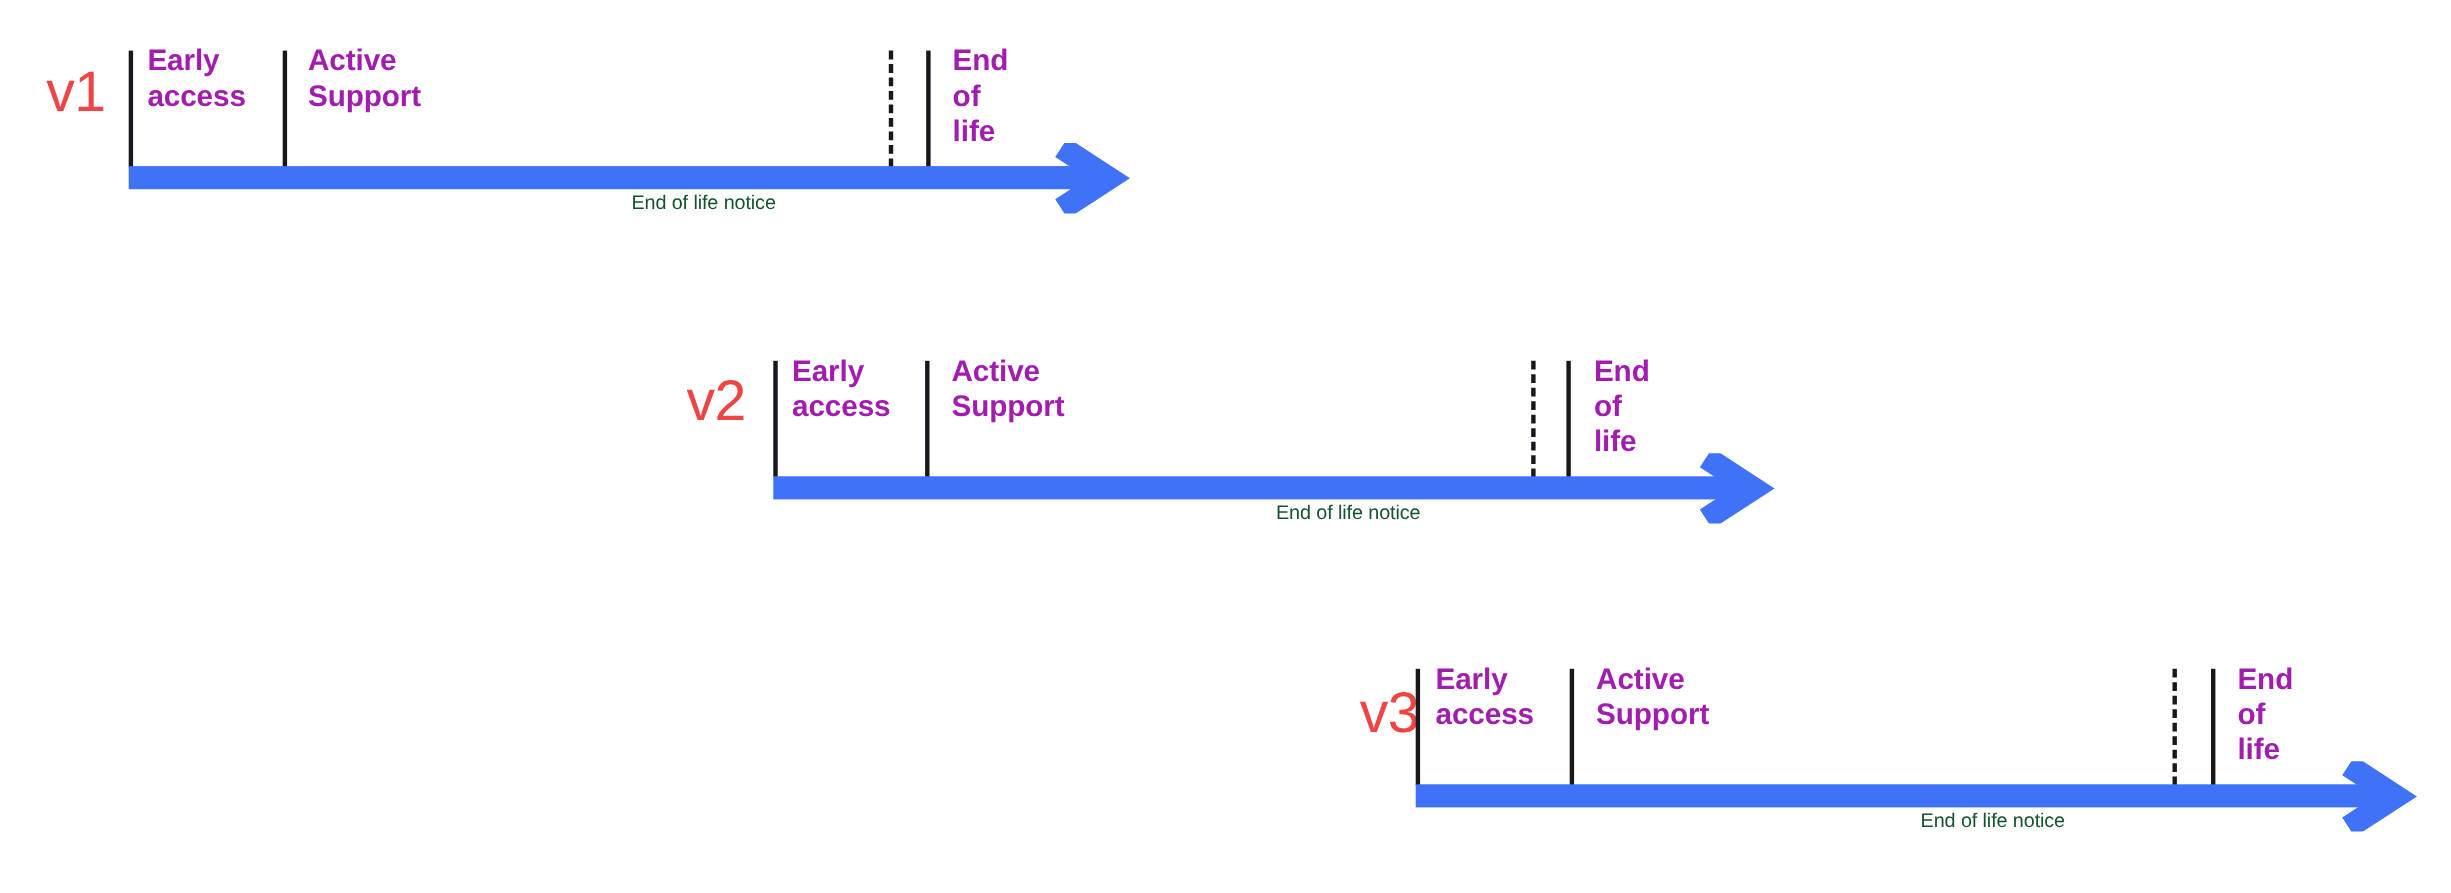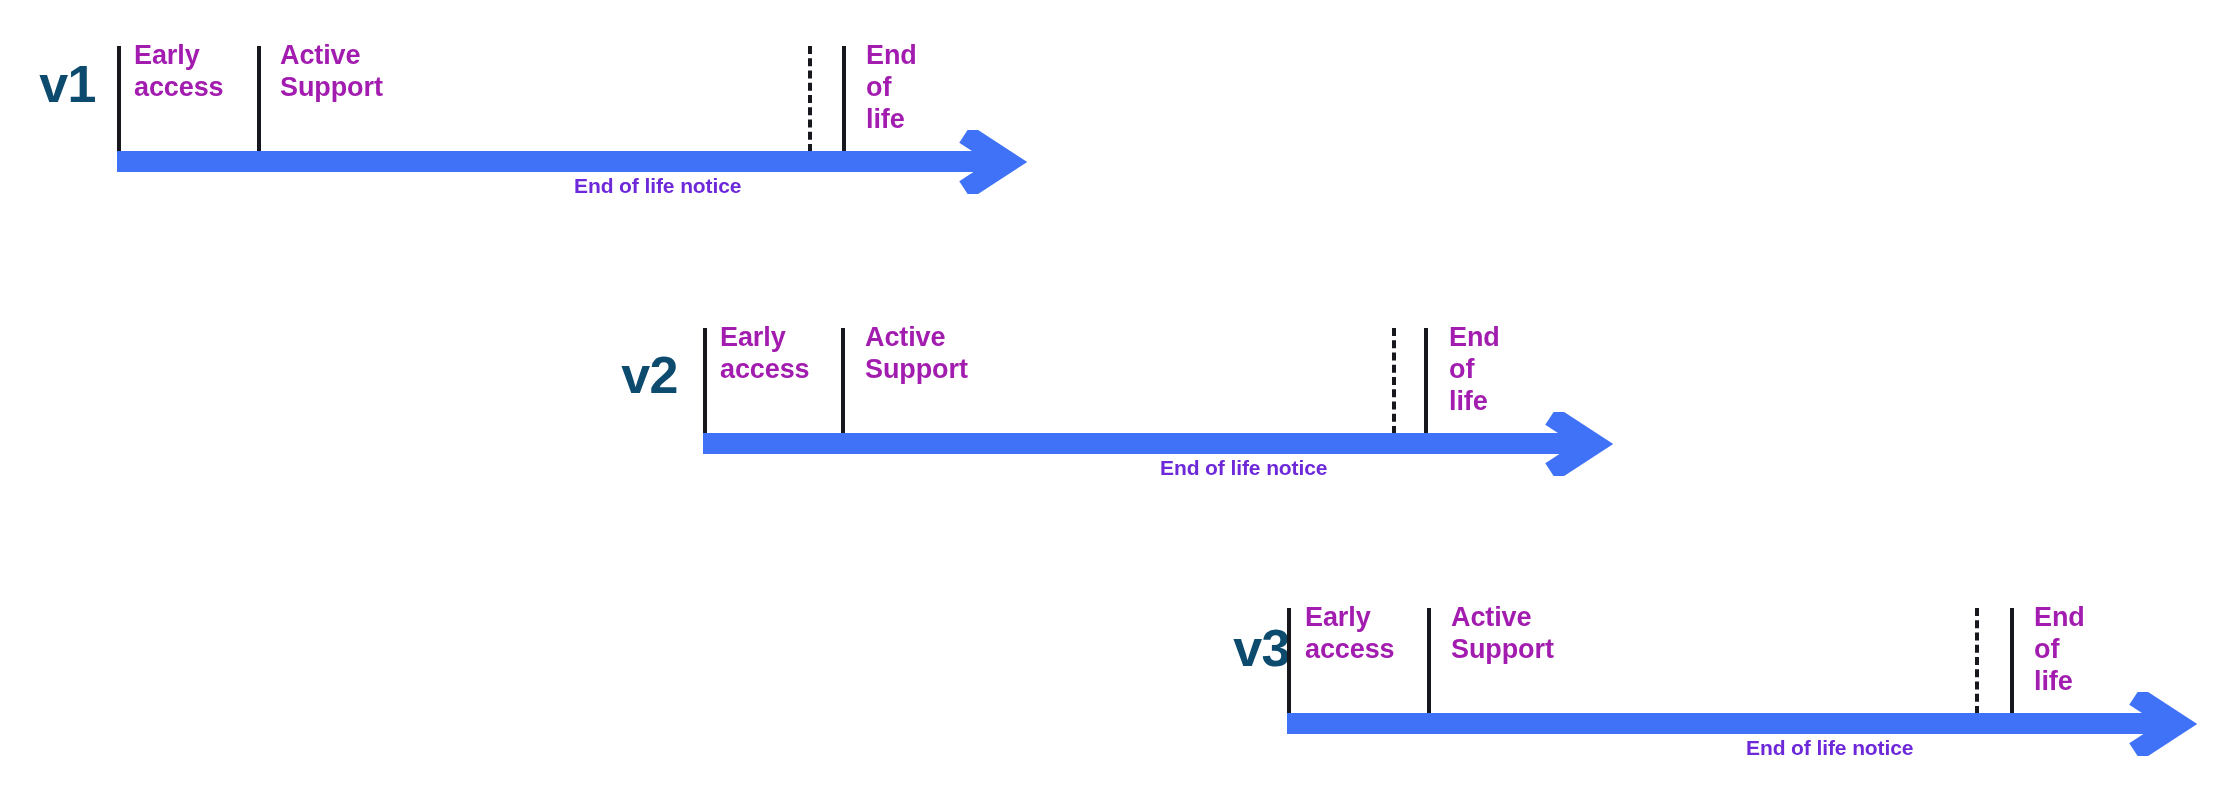--- a/index.html
+++ b/index.html
@@ -23,22 +23,22 @@
   .timeline-row {
     position: absolute;
     left: 0;
     top: 0;
   }
 
   
   .version-label {
     position: absolute;
     font-size: 52px;
-    font-weight: 700;
-    color: #0c4a6e;
+    font-weight: 400;
+    color: #ef4444;
     letter-spacing: -0.5px;
     line-height: 1;
     white-space: nowrap;
     text-align: right;
   }
 
   
   .tick {
     position: absolute;
     width: 4px;
@@ -72,23 +72,23 @@
     font-weight: 700;
     color: #a21caf;
     line-height: 1.18;
     white-space: pre-line;
     letter-spacing: -0.1px;
   }
 
   
   .notice-label {
     position: absolute;
-    font-size: 21px;
-    font-weight: 700;
-    color: #6d28d9;
+    font-size: 18px;
+    font-weight: 400;
+    color: #14532d;
     line-height: 1.18;
     white-space: nowrap;
     letter-spacing: -0.1px;
   }
 </style>
 </head>
 <body>
 
 <div id="stage">
     <div class="timeline-row">
@@ -101,21 +101,21 @@
       <div class="arrow-head" style="left: 955px; top: 130px;"><svg width="78" height="64" viewBox="0 0 78 64" xmlns="http://www.w3.org/2000/svg">
           <path d="M10 4 L53 32 L10 60" fill="none" stroke="#4072f8" stroke-width="21" stroke-linejoin="miter" stroke-linecap="butt"></path>
         </svg></div>
       <div class="phase-label" style="left: 134px; top: 40px;">Early
 access</div>
       <div class="phase-label" style="left: 280px; top: 40px;">Active Support</div>
       <div class="phase-label" style="left: 866px; top: 40px;">End of life</div>
       <div class="notice-label" style="left: 574px; top: 174px;">End of life notice</div>
     </div>
     <div class="timeline-row">
-      <div class="version-label" style="left: 612px; top: 339px; width: 66px; margin-top: 10px;">v2</div>
+      <div class="version-label" style="left: 612px; top: 339px; width: 66px;">v2</div>
       <div class="tick" style="left: 703px; top: 328px; height: 106px;"></div>
       <div class="tick" style="left: 841px; top: 328px; height: 106px;"></div>
       <div class="tick" style="left: 1424px; top: 328px; height: 106px;"></div>
       <div class="tick-dashed" style="left: 1392px; top: 328px; height: 106px;"></div>
       <div class="bar" style="left: 703px; top: 433px; width: 893px; background: rgb(64, 114, 248);"></div>
       <div class="arrow-head" style="left: 1541px; top: 412px;"><svg width="78" height="64" viewBox="0 0 78 64" xmlns="http://www.w3.org/2000/svg">
           <path d="M10 4 L53 32 L10 60" fill="none" stroke="#4072f8" stroke-width="21" stroke-linejoin="miter" stroke-linecap="butt"></path>
         </svg></div>
       <div class="phase-label" style="left: 720px; top: 322px;">Early
 access</div>

